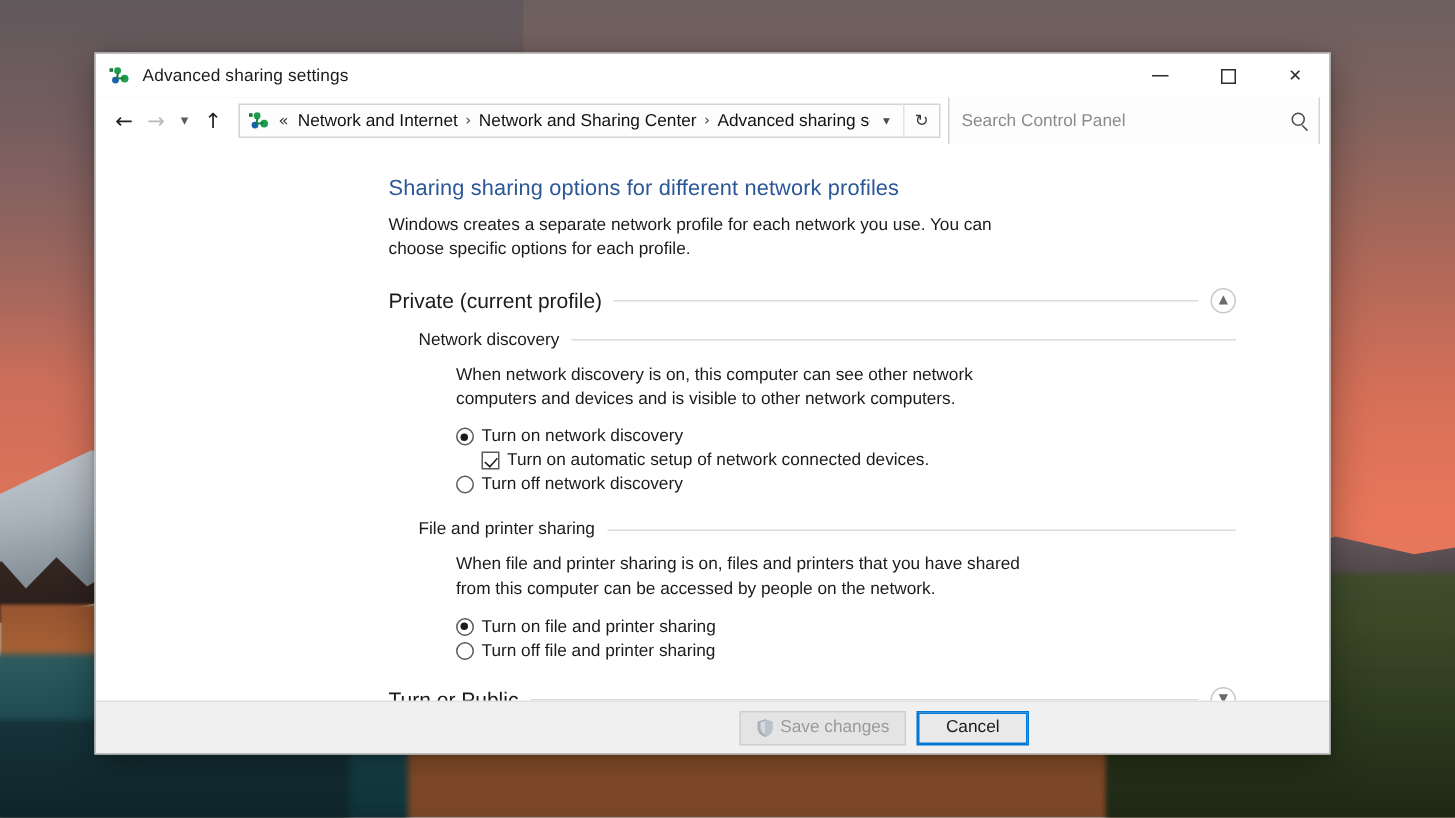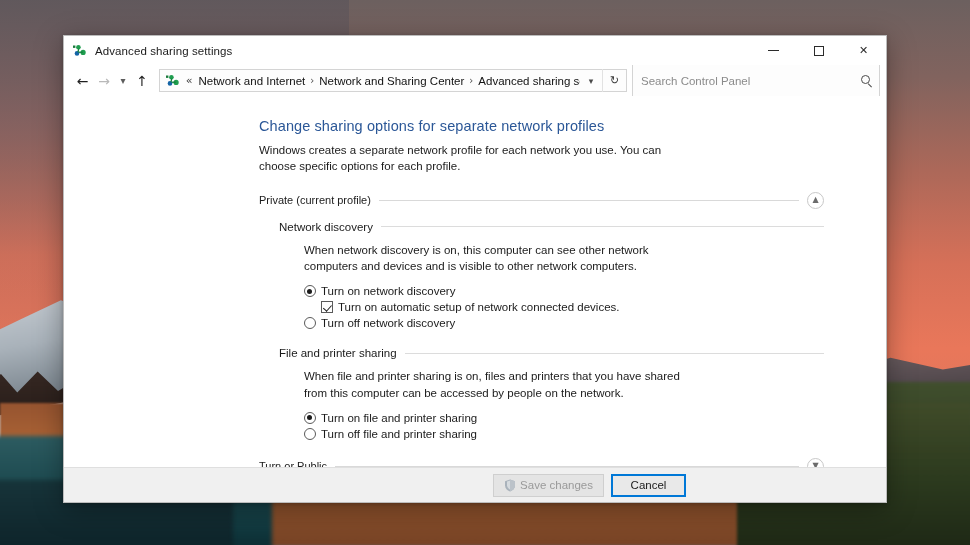--- a/index.html
+++ b/index.html
@@ -201,21 +201,21 @@
   .page-desc {
     font-size: 11.5px; color: #1b1b1b; line-height: 1.42;
     max-width: 418px; margin-bottom: 17px;
   }
 
   
   .section-head {
     display: flex; align-items: center; gap: 8px;
     margin-bottom: 2px;
   }
-  .section-head .sh-label { font-size: 11px; color: #1b1b1b; white-space: nowrap; }
+  .section-head .sh-label { font-size: 14px; color: #1b1b1b; white-space: nowrap; }
   .section-head .sh-rule { flex: 1 1 auto; height: 1px; background: #d9d9d9; }
   .chev-circle {
     width: 17px; height: 17px; flex: 0 0 17px;
     border: 1px solid #c8c8c8; border-radius: 50%;
     display: flex; align-items: center; justify-content: center;
     background: #fff;
   }
   .chev-circle span {
     font-size: 8px; color: #6b6b6b; line-height: 1;
     font-family: "DejaVu Sans", sans-serif; display: block;
@@ -360,21 +360,21 @@
 
     <div class="searchbox">
       <input class="search-input" type="text" placeholder="Search Control Panel" style="">
       <div class="search-ico"></div>
     </div>
   </div>
 
   <div class="content">
     <div class="inner">
 
-      <div class="page-title">Change sharing options for separate network profiles</div>
+      <div class="page-title">Sharing sharing options for different network profiles</div>
       <div class="page-desc">Windows creates a separate network profile for each network you use. You can choose specific options for each profile.</div>
 
       <div class="section-head">
         <span class="sh-label">Private (current profile)</span>
         <span class="sh-rule"></span>
         <span class="chev-circle up">
             <span>▲</span>
           </span>
       </div>
 

